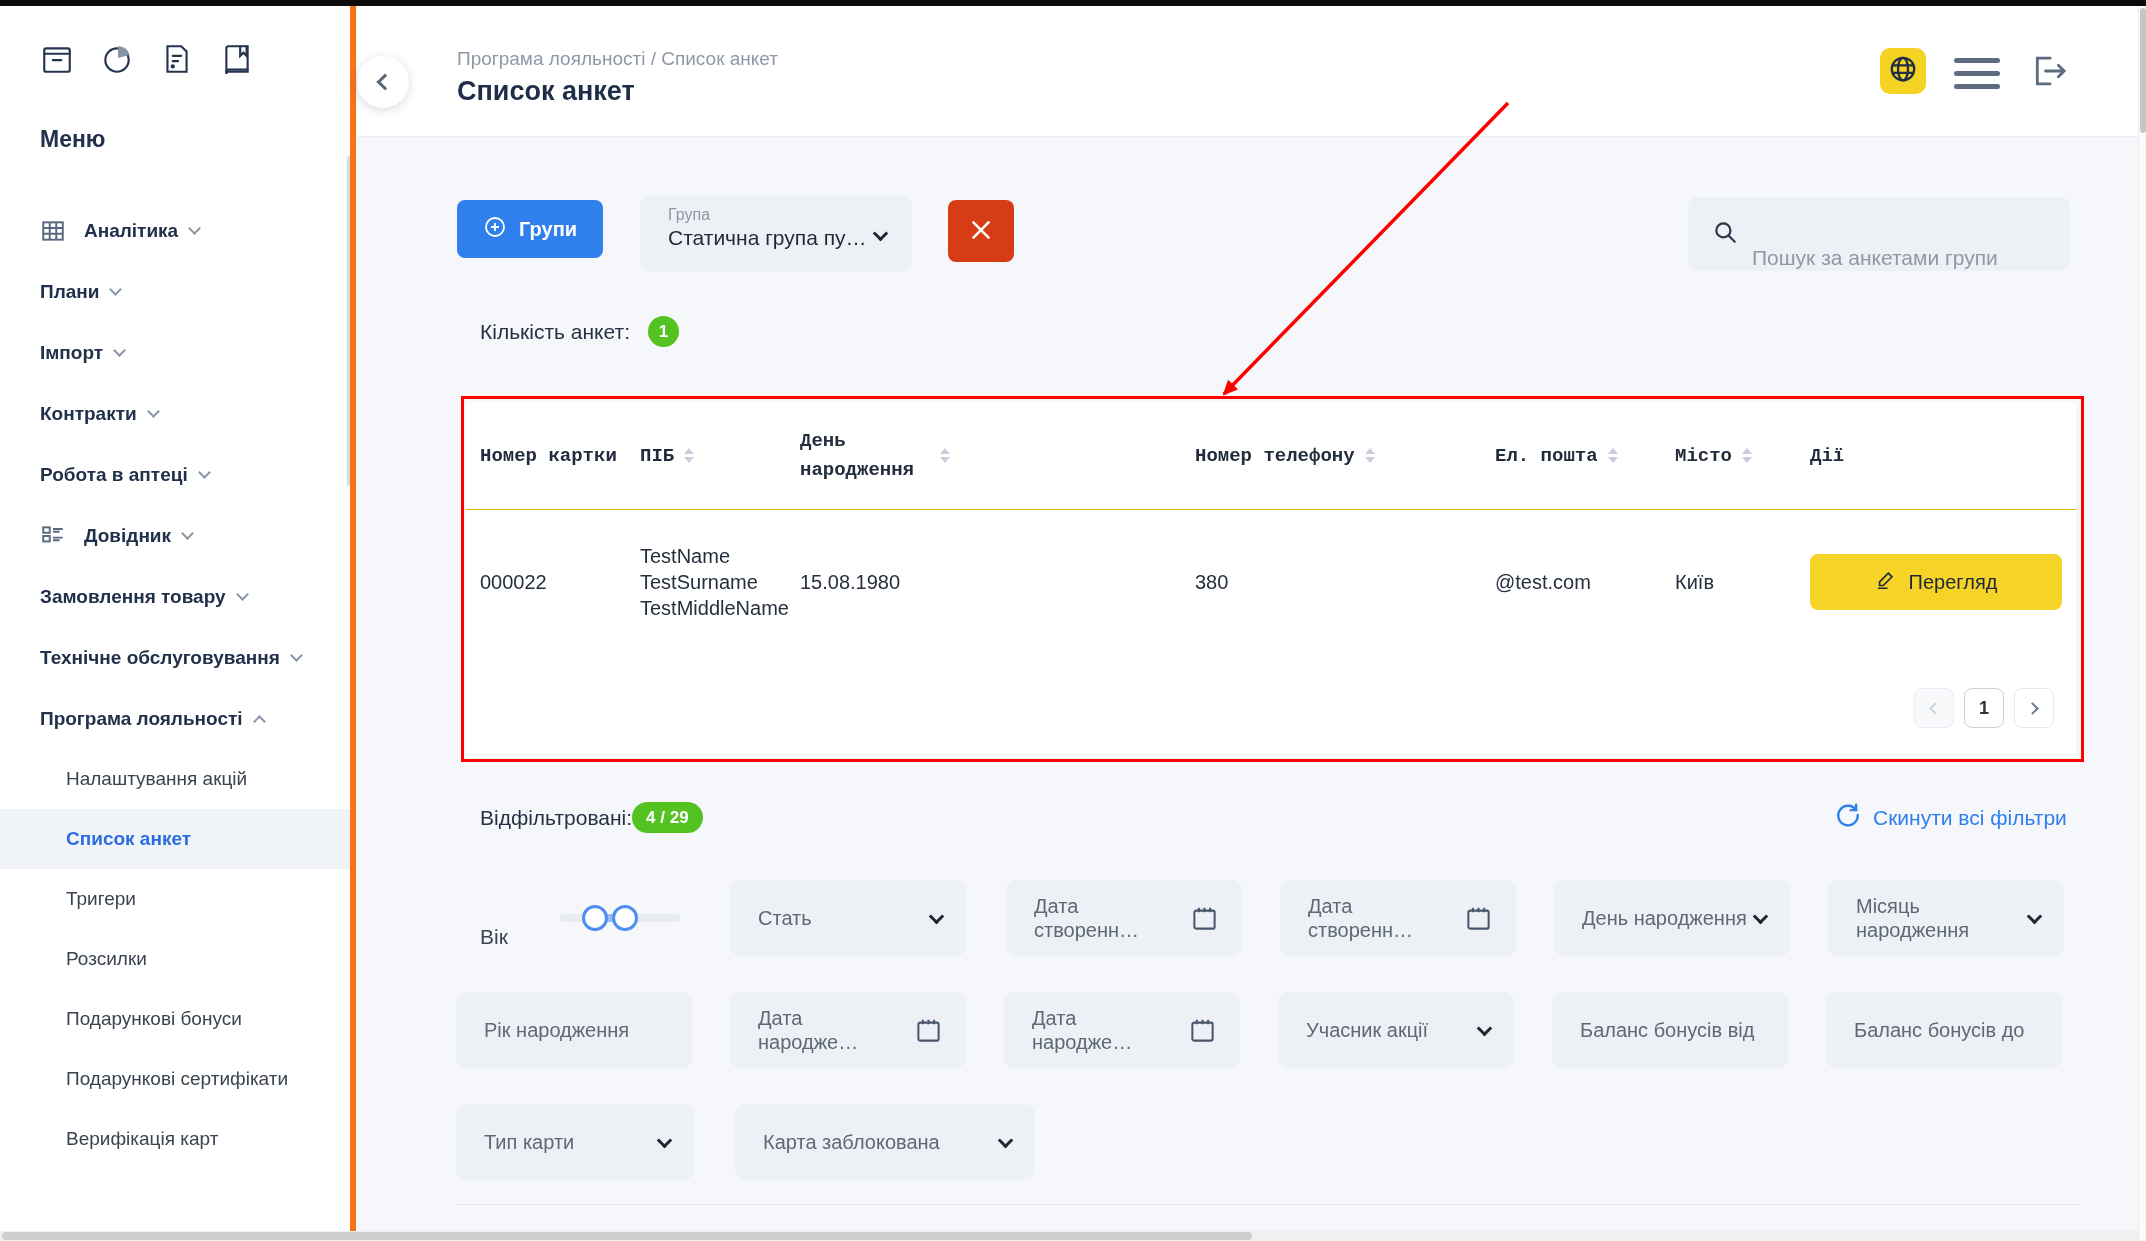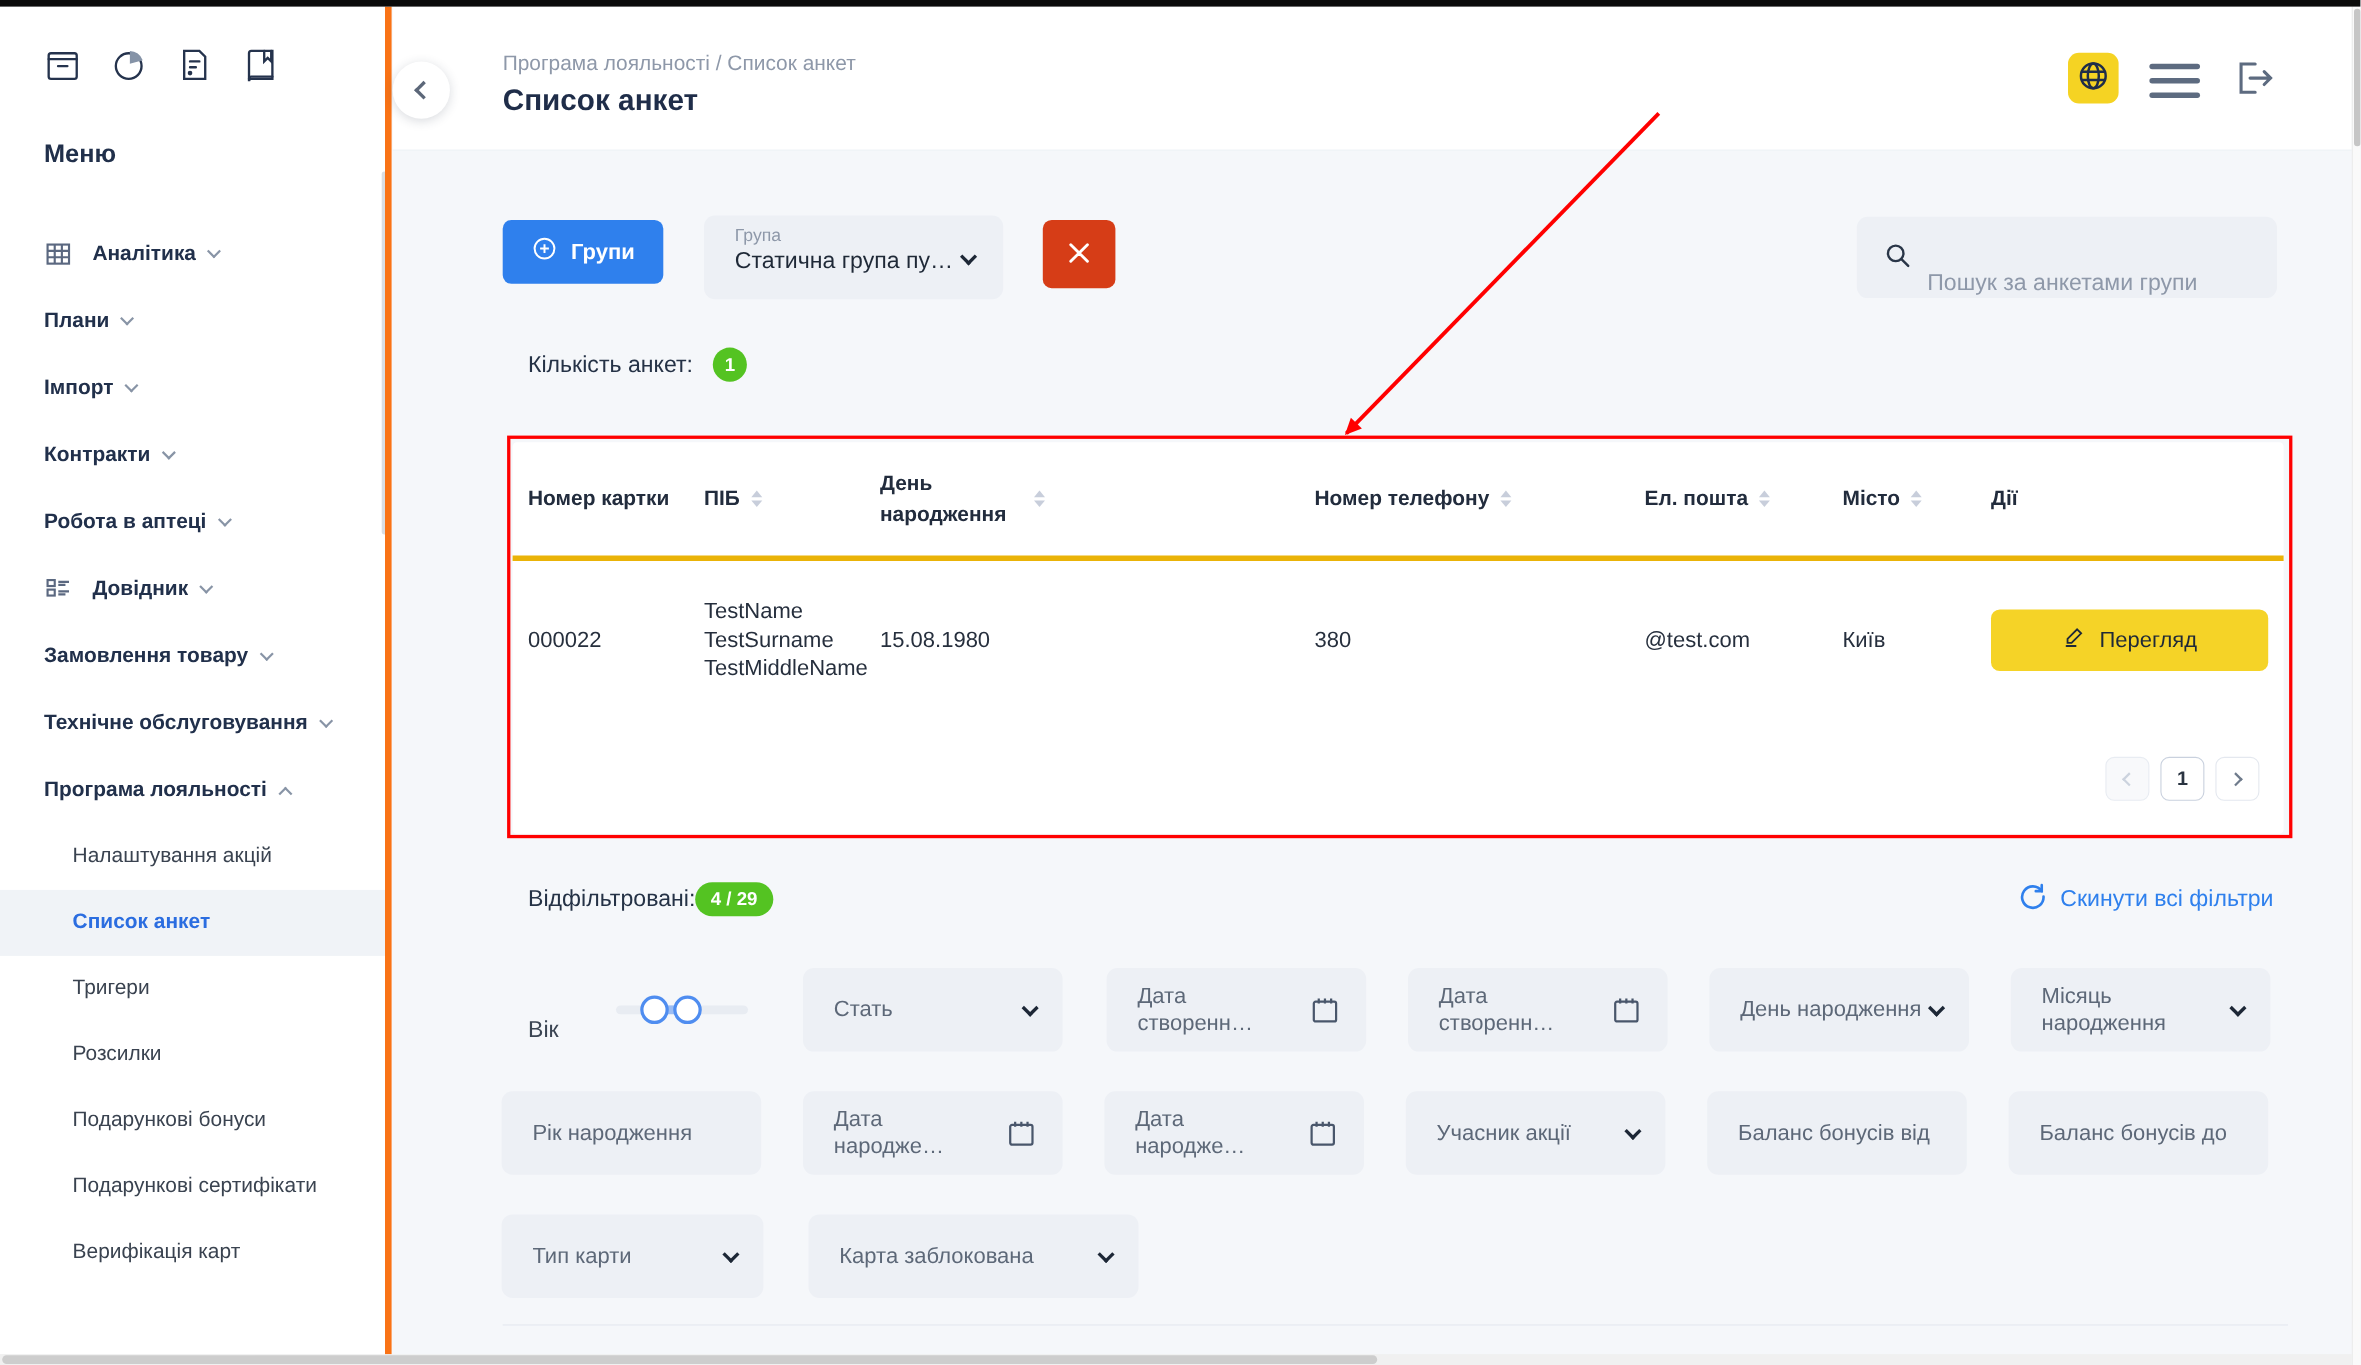--- a/index.html
+++ b/index.html
@@ -54,21 +54,21 @@
   .search { left:1688px; top:197px; width:382px; height:74px; background:#edf0f5; border-radius:10px; display:flex; align-items:center; padding:0 24px; gap:14px; }
   .search input { flex:1; border:none; background:transparent; outline:none; font-size:21px; color:#a16207; font-family:inherit;margin-top:48px; }
   .search input::placeholder { color:#8e98a9; }
 
   .count-row { left:480px; top:316px; display:flex; align-items:center; gap:18px; font-size:21px; color:#253246; }
   .badge-circle { width:31px; height:31px; border-radius:50%; background:#54c322; color:#fff; font-size:17px; font-weight:700; display:flex; align-items:center; justify-content:center; }
 
   
   .table-card { left:466px; top:402px; width:1610px; height:356px; background:#fff; border-radius:4px; z-index:1; }
   .tgrid { display:grid; grid-template-columns:160px 160px 395px 300px 180px 135px auto; padding-left:14px; align-items:center; }
-  .t-head { height:108px; border-bottom:5px solid #eab308; }
+  .t-head { height:108px; border-bottom:1px solid #eab308;font-family:Liberation Mono, monospace; }
   .t-head .hc { display:flex; align-items:center; gap:10px; font-size:19px; font-weight:700; color:#222c3d; }
   .t-head .hc .wlbl { max-width:130px; line-height:29px; }
   .sorter { display:flex; flex-direction:column; gap:3px; }
   .sorter .u { width:0; height:0; border-left:5px solid transparent; border-right:5px solid transparent; border-bottom:6px solid #c8cedb; }
   .sorter .d { width:0; height:0; border-left:5px solid transparent; border-right:5px solid transparent; border-top:6px solid #c8cedb; }
   .t-row { height:144px; font-size:20px; color:#262f3d; }
   .t-row .name div { line-height:26px; }
   .btn-view { justify-self:end; margin-right:24px; width:252px; height:56px; background:#f5d327; border:none; border-radius:8px; font-size:20px; font-weight:400; color:#1f2937; display:flex; align-items:center; justify-content:center; gap:12px; cursor:pointer; font-family:inherit; }
   .pagination { position:absolute; right:22px; top:286px; display:flex; gap:10px; }
   .pg { width:40px; height:40px; border-radius:8px; display:flex; align-items:center; justify-content:center; font-size:18px; background:#fff; cursor:pointer; }

